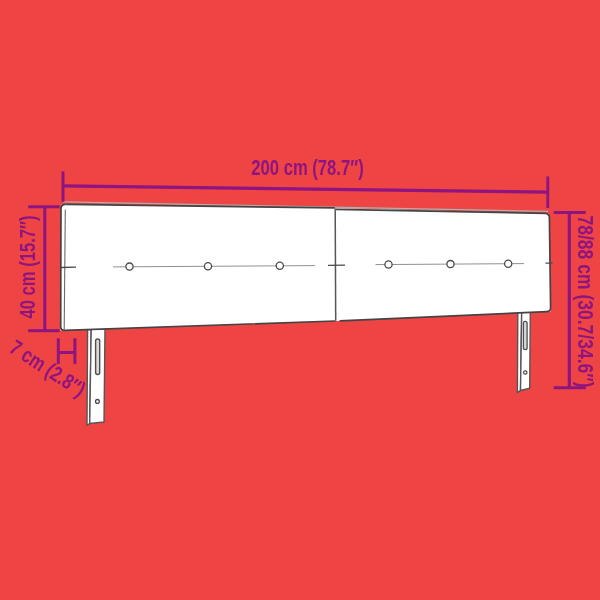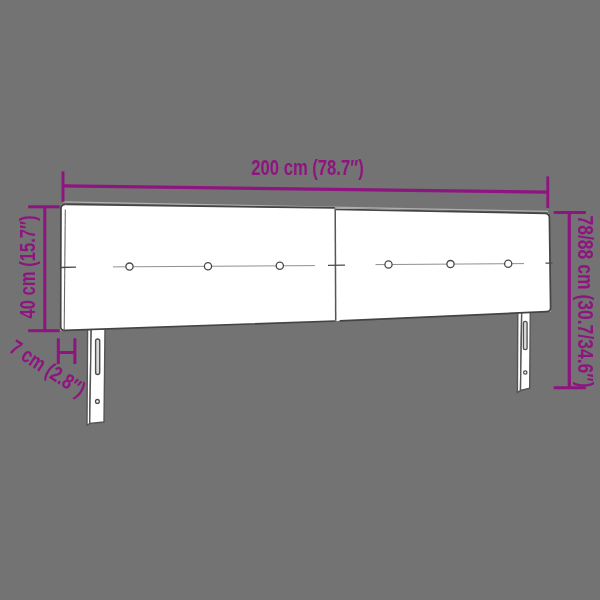--- a/index.html
+++ b/index.html
@@ -1,16 +1,16 @@
 <!DOCTYPE html>
 <html><head>
 <meta charset="utf-8">
 <style>
   html,body{margin:0;padding:0;background:#ffffff;}
-  .wrap{position:relative;width:600px;height:600px;background:#737373;overflow:hidden;}
+  .wrap{position:relative;width:600px;height:600px;background:#ef4444;overflow:hidden;}
   svg{position:absolute;left:0;top:0;}
   text{font-family:"Liberation Sans",sans-serif;font-weight:bold;}
 </style>
 </head>
 <body>
 <div class="wrap">
 <svg width="600" height="600" viewBox="0 0 600 600">
 
   <g stroke="#555555" stroke-width="1.4" fill="#ffffff">
     <polygon points="87.6,329.6 91.2,329.4 89.7,423.5 87.0,425.0"></polygon>

